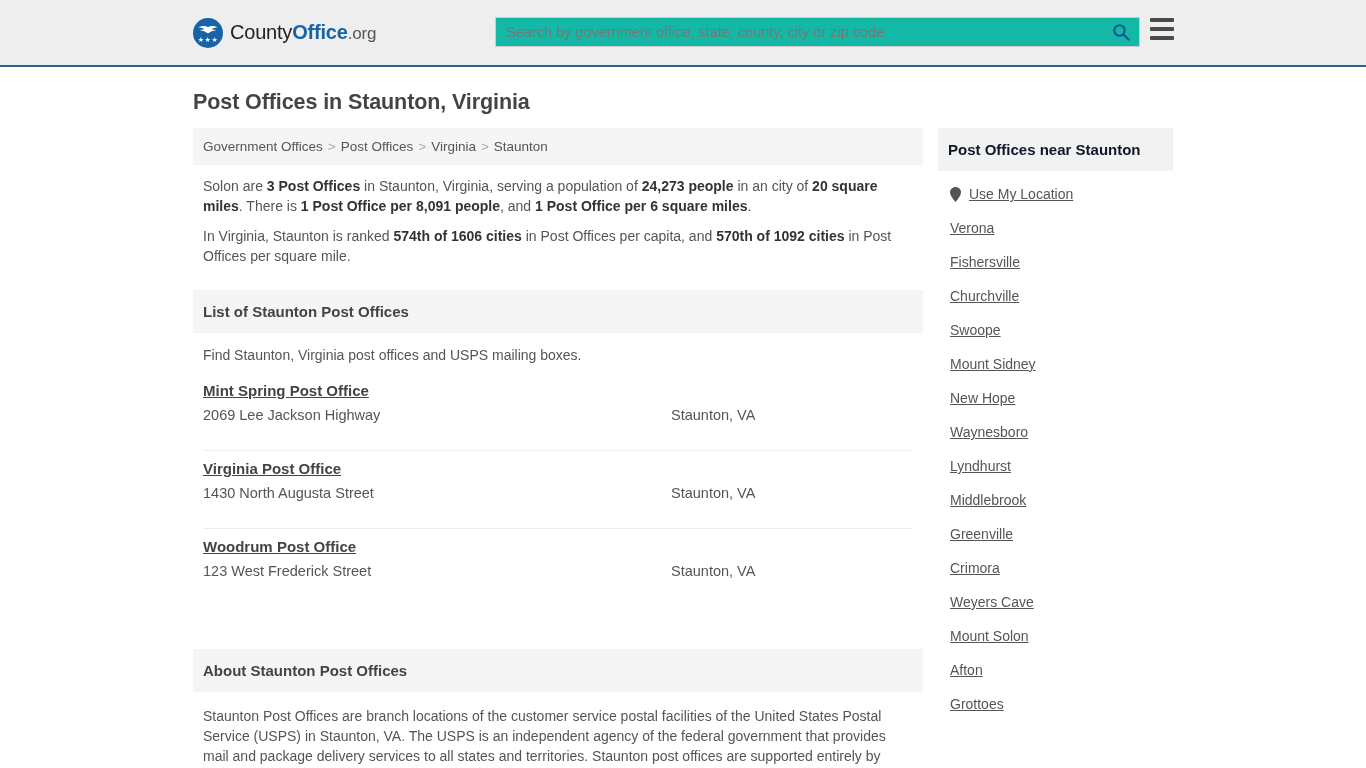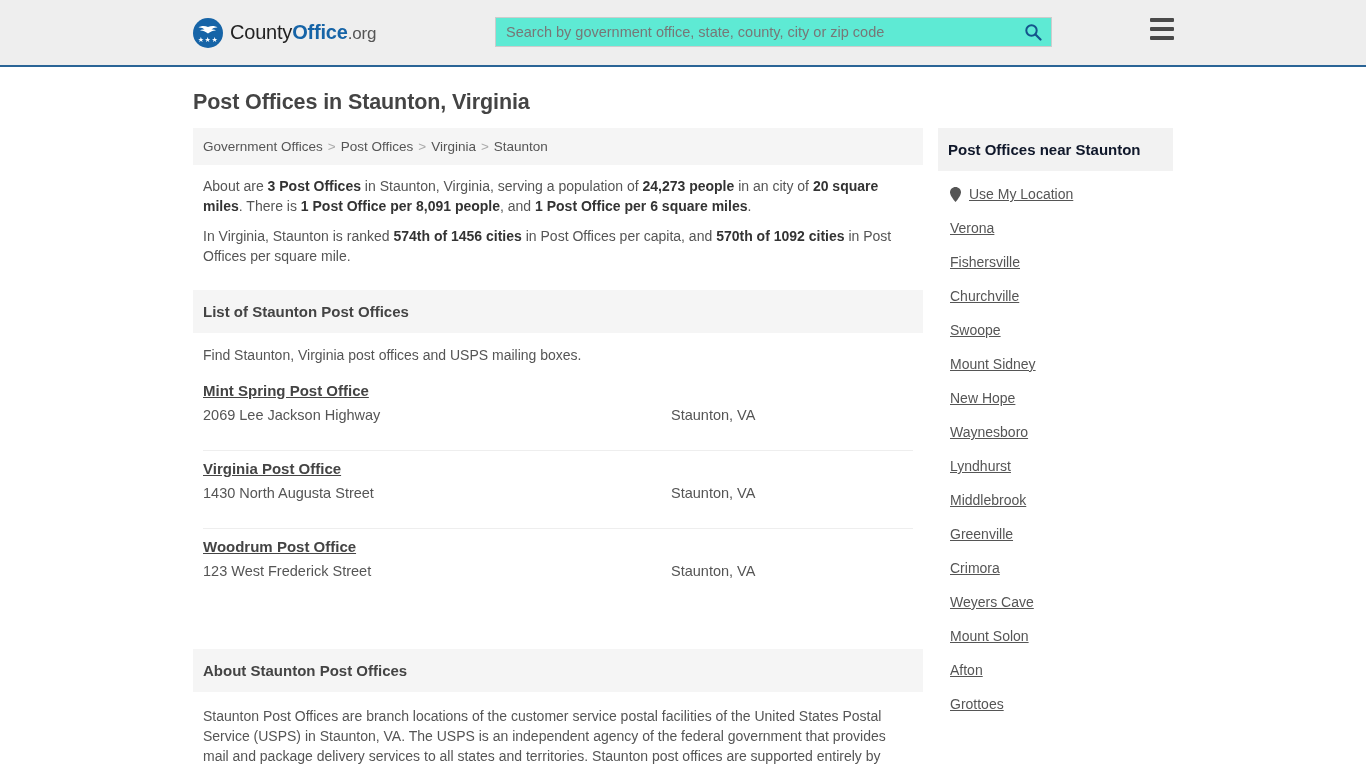--- a/index.html
+++ b/index.html
@@ -56,23 +56,23 @@
     letter-spacing: -0.2px;
     white-space: nowrap;
   }
   .logo-text .b { font-weight: bold; color: #1664a7; }
   .logo-text .g { color: #555555; font-size: 17px; }
 
   .search-wrap {
     position: absolute;
     left: 495px;
     top: 17px;
-    width: 557px;
+    width: 645px;
     height: 30px;
-    background: #5eead4;
+    background: #14b8a6;
     border: 1px solid #cccccc;
     display: flex;
     align-items: center;
   }
   .search-input {
     flex: 1;
     border: none;
     outline: none;
     height: 26px;
     padding: 0 10px;
@@ -253,22 +253,22 @@
 
   <div class="page-inner">
 
     <div class="main-col">
 
       <div class="breadcrumb">
         <a>Government Offices</a><span class="sep">&gt;</span><a>Post Offices</a><span class="sep">&gt;</span><a>Virginia</a><span class="sep">&gt;</span><a>Staunton</a>
       </div>
 
       <div class="intro">
-        <p><span>About are </span><b>3 Post Offices</b><span> in Staunton, Virginia, serving a population of </span><b>24,273 people</b><span> in an city of </span><b>20 square miles</b><span>. There is </span><b>1 Post Office per 8,091 people</b><span>, and </span><b>1 Post Office per 6 square miles</b><span>.</span></p>
-        <p><span>In Virginia, Staunton is ranked </span><b>574th of 1456 cities</b><span> in Post Offices per capita, and </span><b>570th of 1092 cities</b><span> in Post Offices per square mile.</span></p>
+        <p><span>Solon are </span><b>3 Post Offices</b><span> in Staunton, Virginia, serving a population of </span><b>24,273 people</b><span> in an city of </span><b>20 square miles</b><span>. There is </span><b>1 Post Office per 8,091 people</b><span>, and </span><b>1 Post Office per 6 square miles</b><span>.</span></p>
+        <p><span>In Virginia, Staunton is ranked </span><b>574th of 1606 cities</b><span> in Post Offices per capita, and </span><b>570th of 1092 cities</b><span> in Post Offices per square mile.</span></p>
       </div>
 
       <div class="section-head">List of Staunton Post Offices</div>
       <div class="section-note">Find Staunton, Virginia post offices and USPS mailing boxes.</div>
 
       <div class="office-list">
         <div class="office-row">
           <a class="office-name">Mint Spring Post Office</a>
           <div class="office-line">
             <span class="office-addr">2069 Lee Jackson Highway</span>

